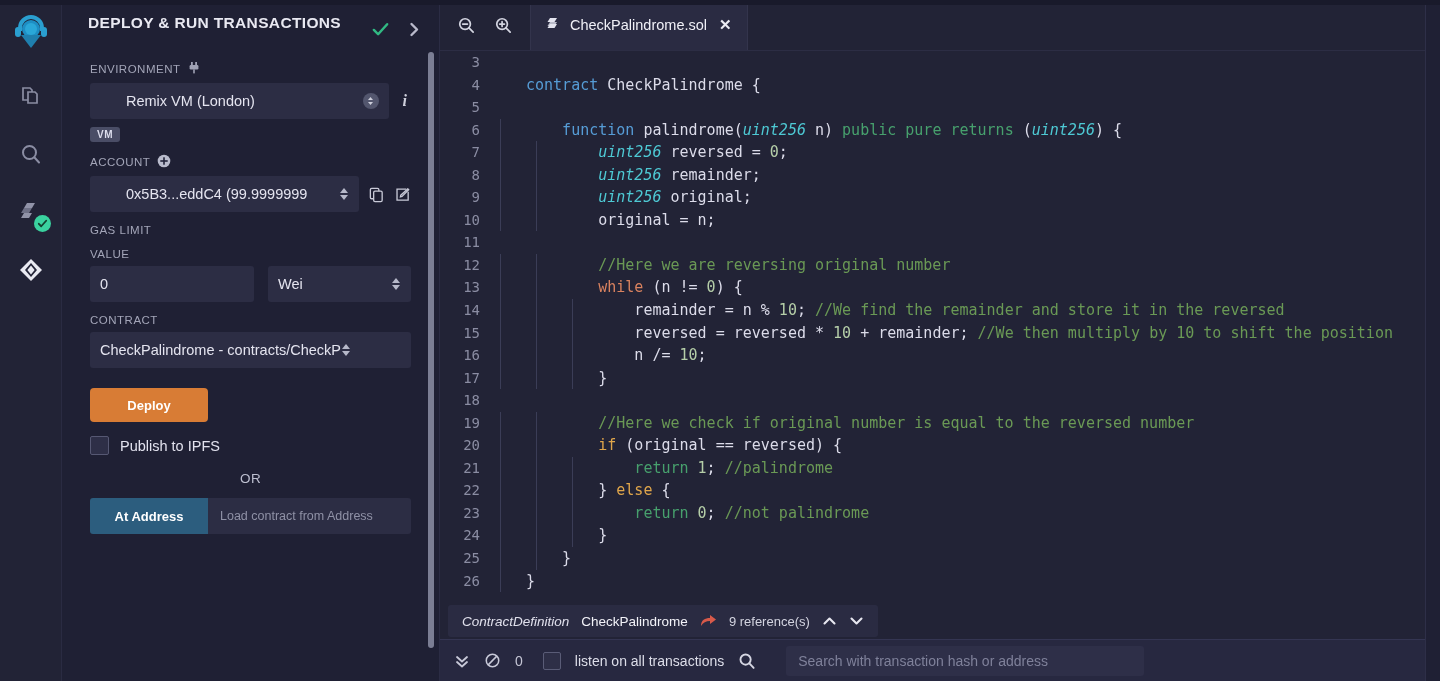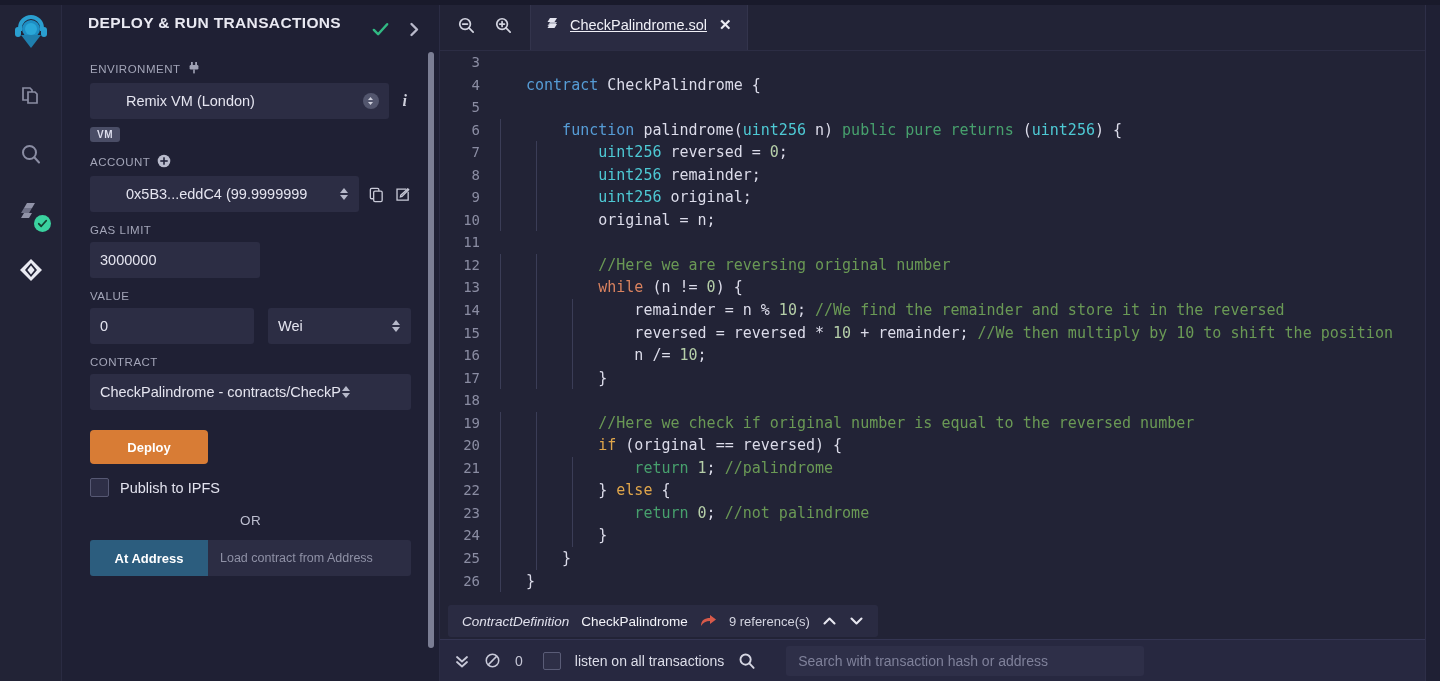--- a/index.html
+++ b/index.html
@@ -119,21 +119,21 @@
   .tabbar{
     height:50px;flex:0 0 50px;display:flex;align-items:stretch;
     background:#222336;border-bottom:1px solid #2c2d44;
   }
   .zoomgrp{display:flex;align-items:center;gap:18px;padding:0 17px;border-right:1px solid #33344c;}
   .zoomgrp div{cursor:pointer;color:#d4d5e1;display:flex;}
   .tab{
     display:flex;align-items:center;gap:9px;padding:0 15px;
     background:#2a2b42;border-right:1px solid #33344c;cursor:pointer;
   }
-  .tab-name{font-size:14.5px;color:#f0f0f7;text-decoration:underline;}
+  .tab-name{font-size:14.5px;color:#f0f0f7;}
   .tab-x{color:#ececf4;font-size:15px;font-weight:bold;cursor:pointer;margin-left:3px;}
   .sol-ic{color:#e4e4ef;display:flex;}
 
   .code-area{flex:1;position:relative;overflow:hidden;background:#222336;}
   .code{
     font-family:"DejaVu Sans Mono","Liberation Mono",monospace;
     font-size:15px;line-height:22.55px;white-space:pre;
     position:relative;
   }
   .cline{display:flex;height:22.55px;align-items:center;}
@@ -141,21 +141,21 @@
     width:60px;flex:0 0 60px;text-align:right;padding-right:20px;box-sizing:border-box;
     color:#8b8da3;font-size:14px;user-select:none;
   }
   .ctext{position:relative;padding-left:26px;flex:1;min-width:0;}
   .guide{
     position:absolute;top:0;bottom:0;width:1px;background:#3b3d57;
   }
   .kw-ctrl{color:#e0a64b;}      
   .kw-loop{color:#d9825f;}      
   .kw-blue{color:#569cd6;}      
-  .typ{color:#4ec9d4;}          
+  .typ{color:#4ec9d4;font-style:italic;}          
   .mod{color:#47a06d;}          
   .com{color:#6a9955;}          
   .num{color:#b5cea8;}
   .pl{color:#dcdcea;}
 
   
   .breadcrumb-wrap{flex:0 0 36px;height:36px;position:relative;background:#222336;}
   .breadcrumb{
     position:absolute;left:8px;top:2px;height:32px;display:flex;align-items:center;gap:12px;
     background:#2a2b42;border-radius:3px;padding:0 14px;
@@ -304,23 +304,20 @@
         </span>
         <span class="mini-ic">
           <svg width="17" height="17" viewBox="0 0 18 18" fill="none" stroke="#c9cad8" stroke-width="1.4">
             <path d="M14.5 3 L15.5 4 L8.5 11 L6.8 11.4 L7.2 9.7 Z"></path>
             <path d="M13 3.4 H3.2 V15 H15 V6"></path>
           </svg>
         </span>
       </div>
 
       <div class="field-label">GAS LIMIT</div>
-      <div class="inp inp-gas">
-        <span>3000000</span>
-      </div>
 
       <div class="field-label">VALUE</div>
       <div class="row-value">
         <div class="inp inp-val">
           <span>0</span>
         </div>
         <div class="inp inp-unit">
           <span>Wei</span>
           <span class="updown">
               <i class="u"></i>

